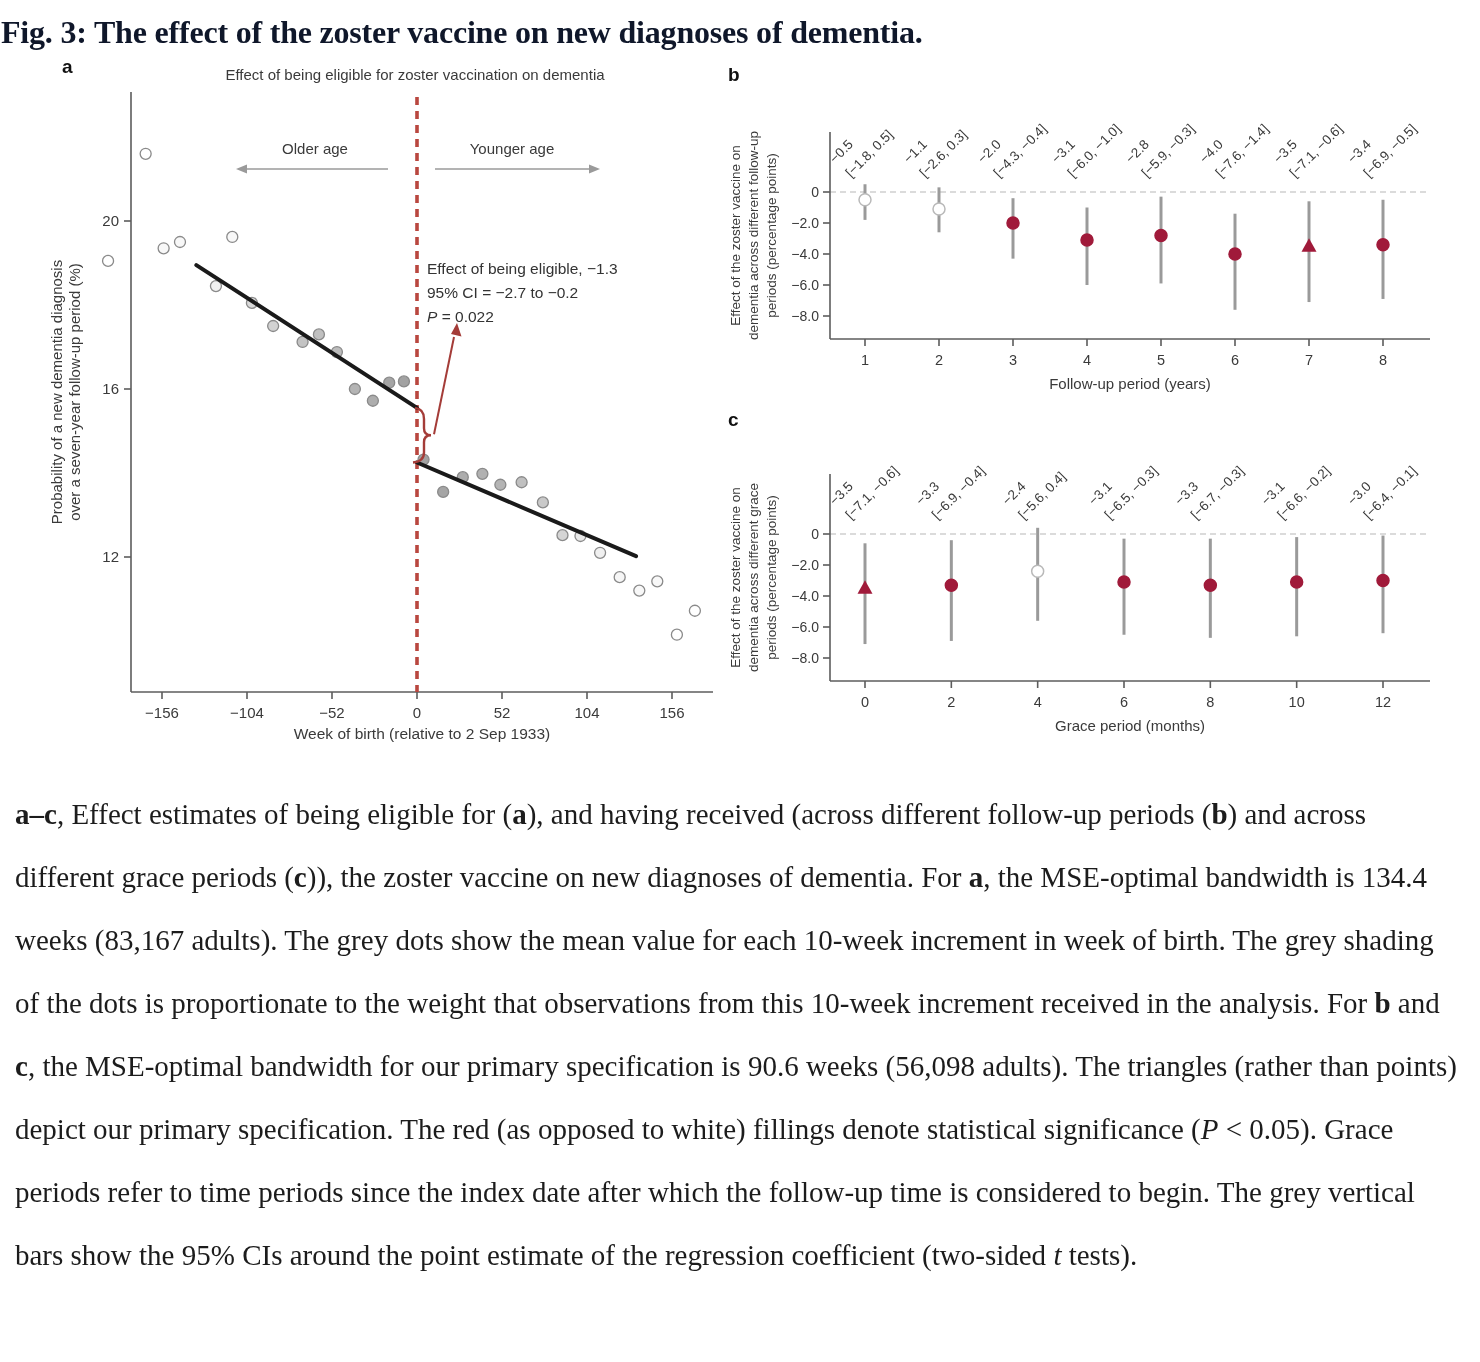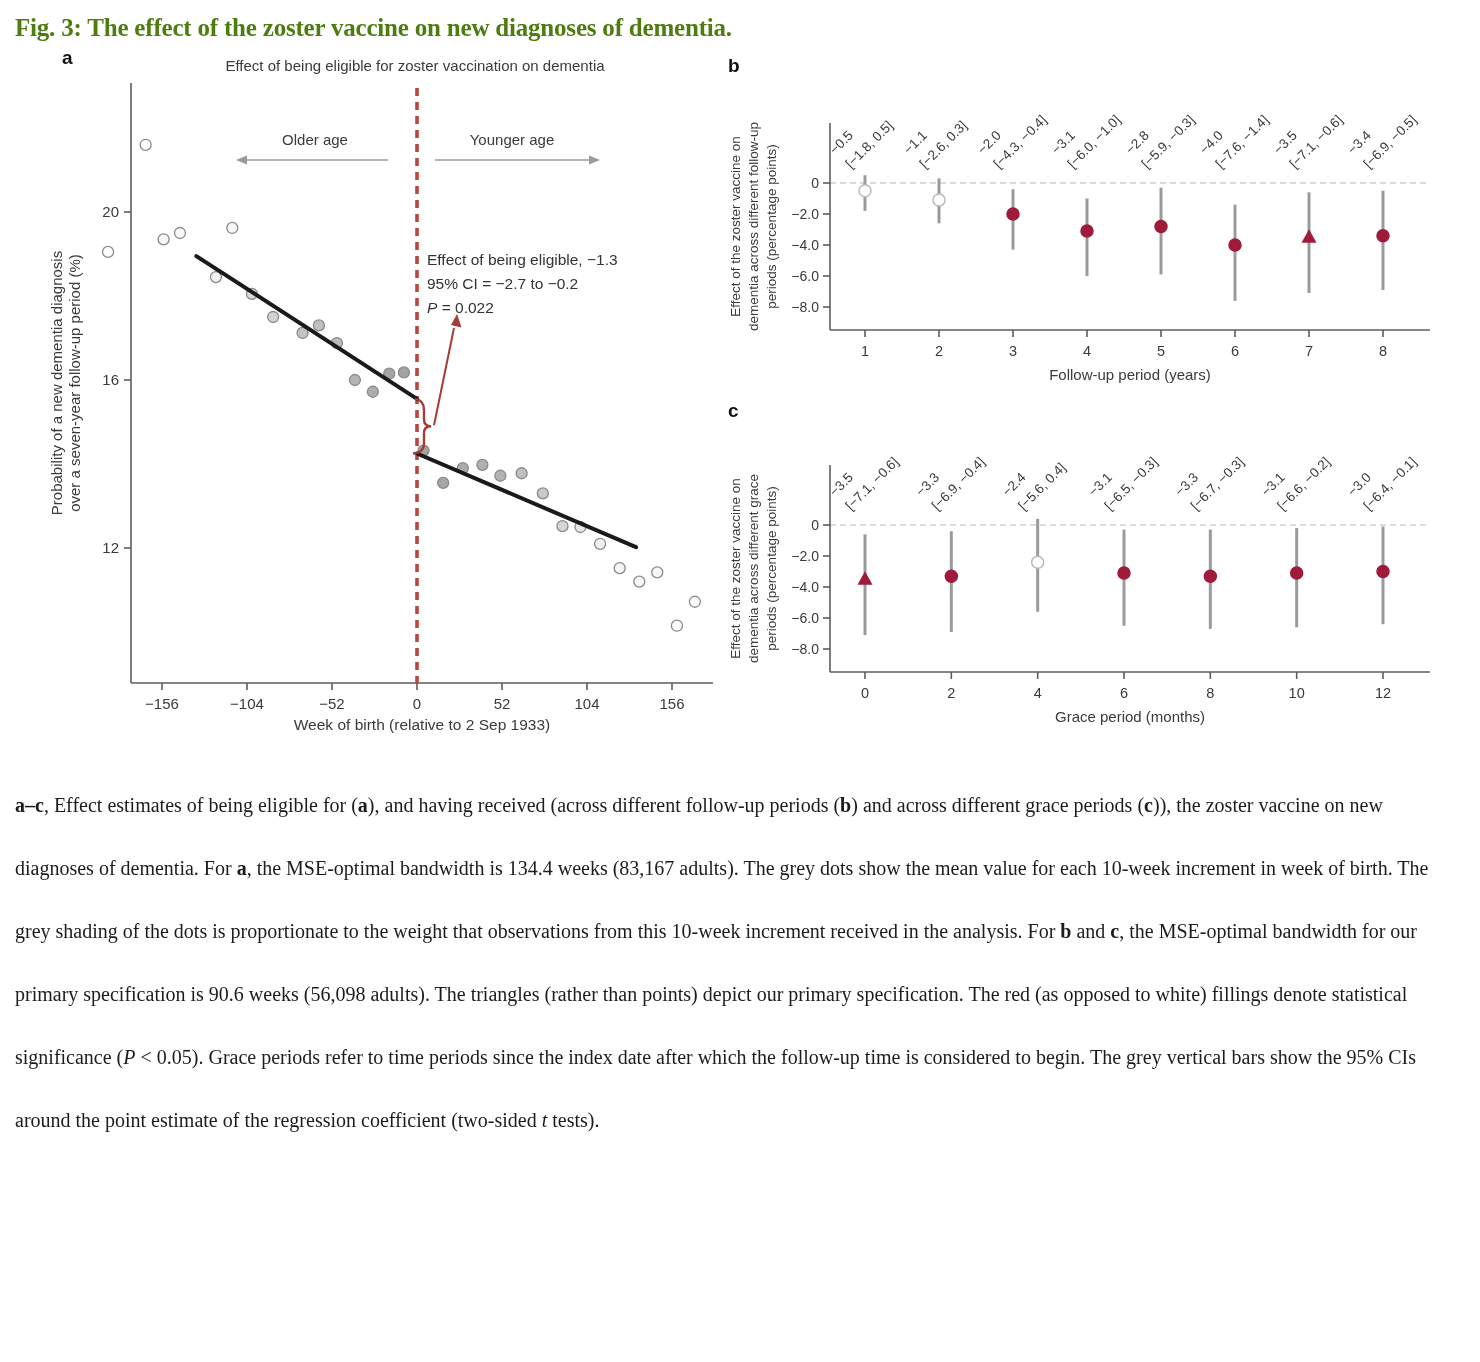--- a/index.html
+++ b/index.html
@@ -1,24 +1,24 @@
 <!DOCTYPE html>
 <html><head>
 <meta charset="utf-8">
 <style>
   html,body{margin:0;padding:0;background:#ffffff;}
   body{width:1480px;font-family:"Liberation Serif",serif;color:#111;}
-  h1.fig-title{margin:14px 20px 8px 15px;font-size:25px;font-weight:700;color:#4d7c0f;
+  h1.fig-title{margin:14px 20px 8px 1px;font-size:32px;font-weight:700;color:#0f172a;
     font-family:"Liberation Serif",serif;letter-spacing:-0.2px;}
   .figure{position:relative;width:1480px;height:700px;}
   svg{position:absolute;display:block;}
   svg.pa{left:40px;top:0;}
   svg.pb{left:720px;top:0;}
   svg.pc{left:720px;top:345px;}
-  p.caption{margin:24px 20px 30px 15px;font-size:20px;line-height:63px;color:#1c1c1c;}
+  p.caption{margin:24px 20px 30px 15px;font-size:29px;line-height:63px;color:#1c1c1c;}
   p.caption .b{font-weight:700;}
   p.caption .i{font-style:italic;}
 </style>
 </head>
 <body>
 
 <h1 class="fig-title">Fig. 3: The effect of the zoster vaccine on new diagnoses of dementia.</h1>
 
 <div class="figure">
   <svg class="pa" width="680" height="700" viewBox="0 0 680 700">

